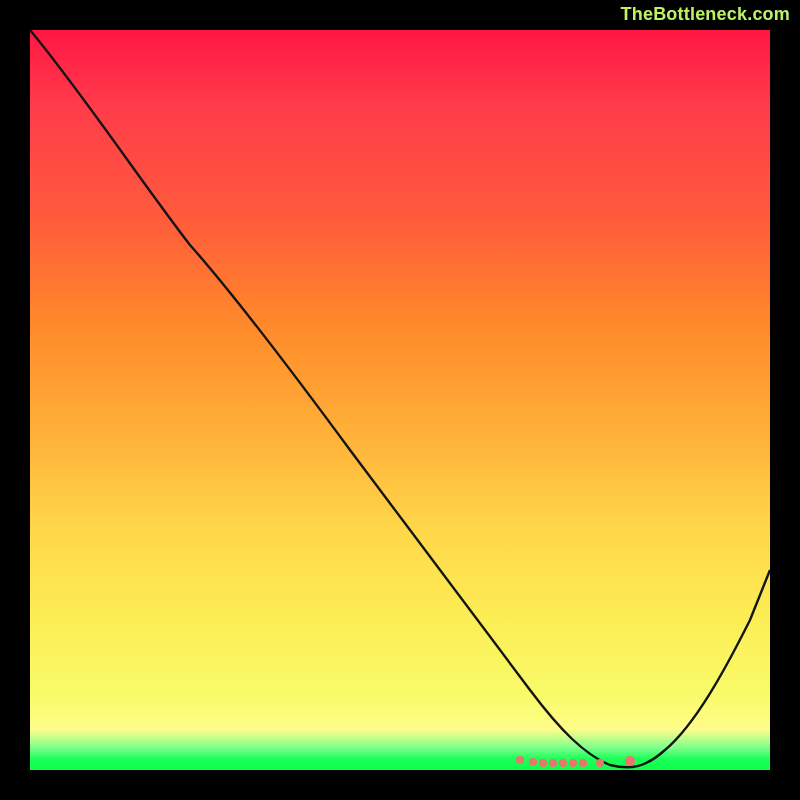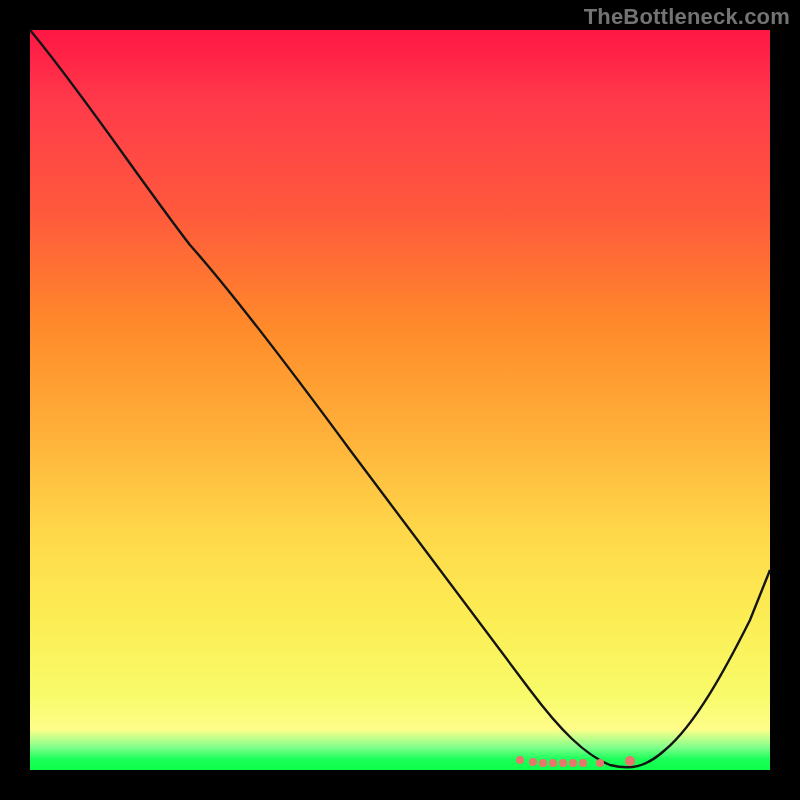--- a/index.html
+++ b/index.html
@@ -14,22 +14,22 @@
   .frame {
     position: relative;
     width: 800px;
     height: 800px;
     background: #000000;
   }
   .watermark {
     position: absolute;
     top: 4px;
     right: 10px;
-    color: #737373;
-    font-size: 22px;
+    color: #bef264;
+    font-size: 18px;
     font-weight: bold;
     letter-spacing: 0.2px;
   }
   .plot-area {
     position: absolute;
     left: 30px;
     top: 30px;
     width: 740px;
     height: 740px;
     

